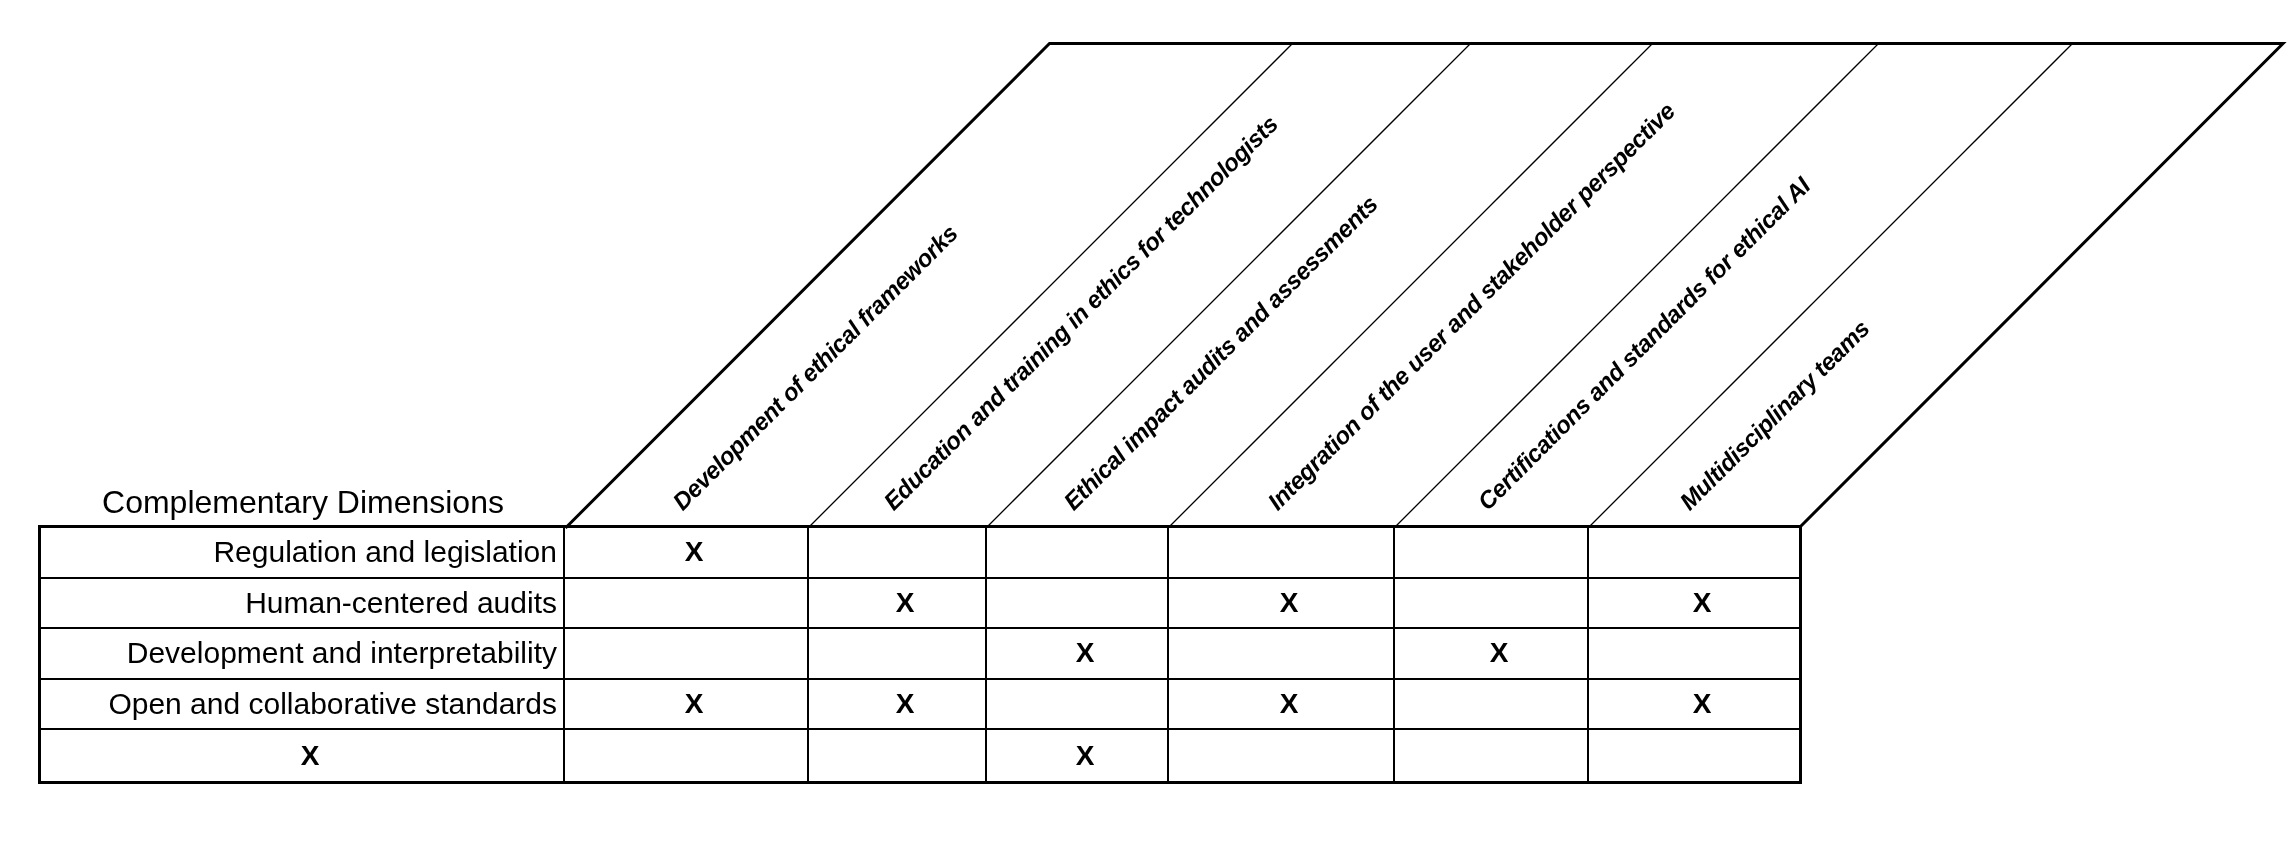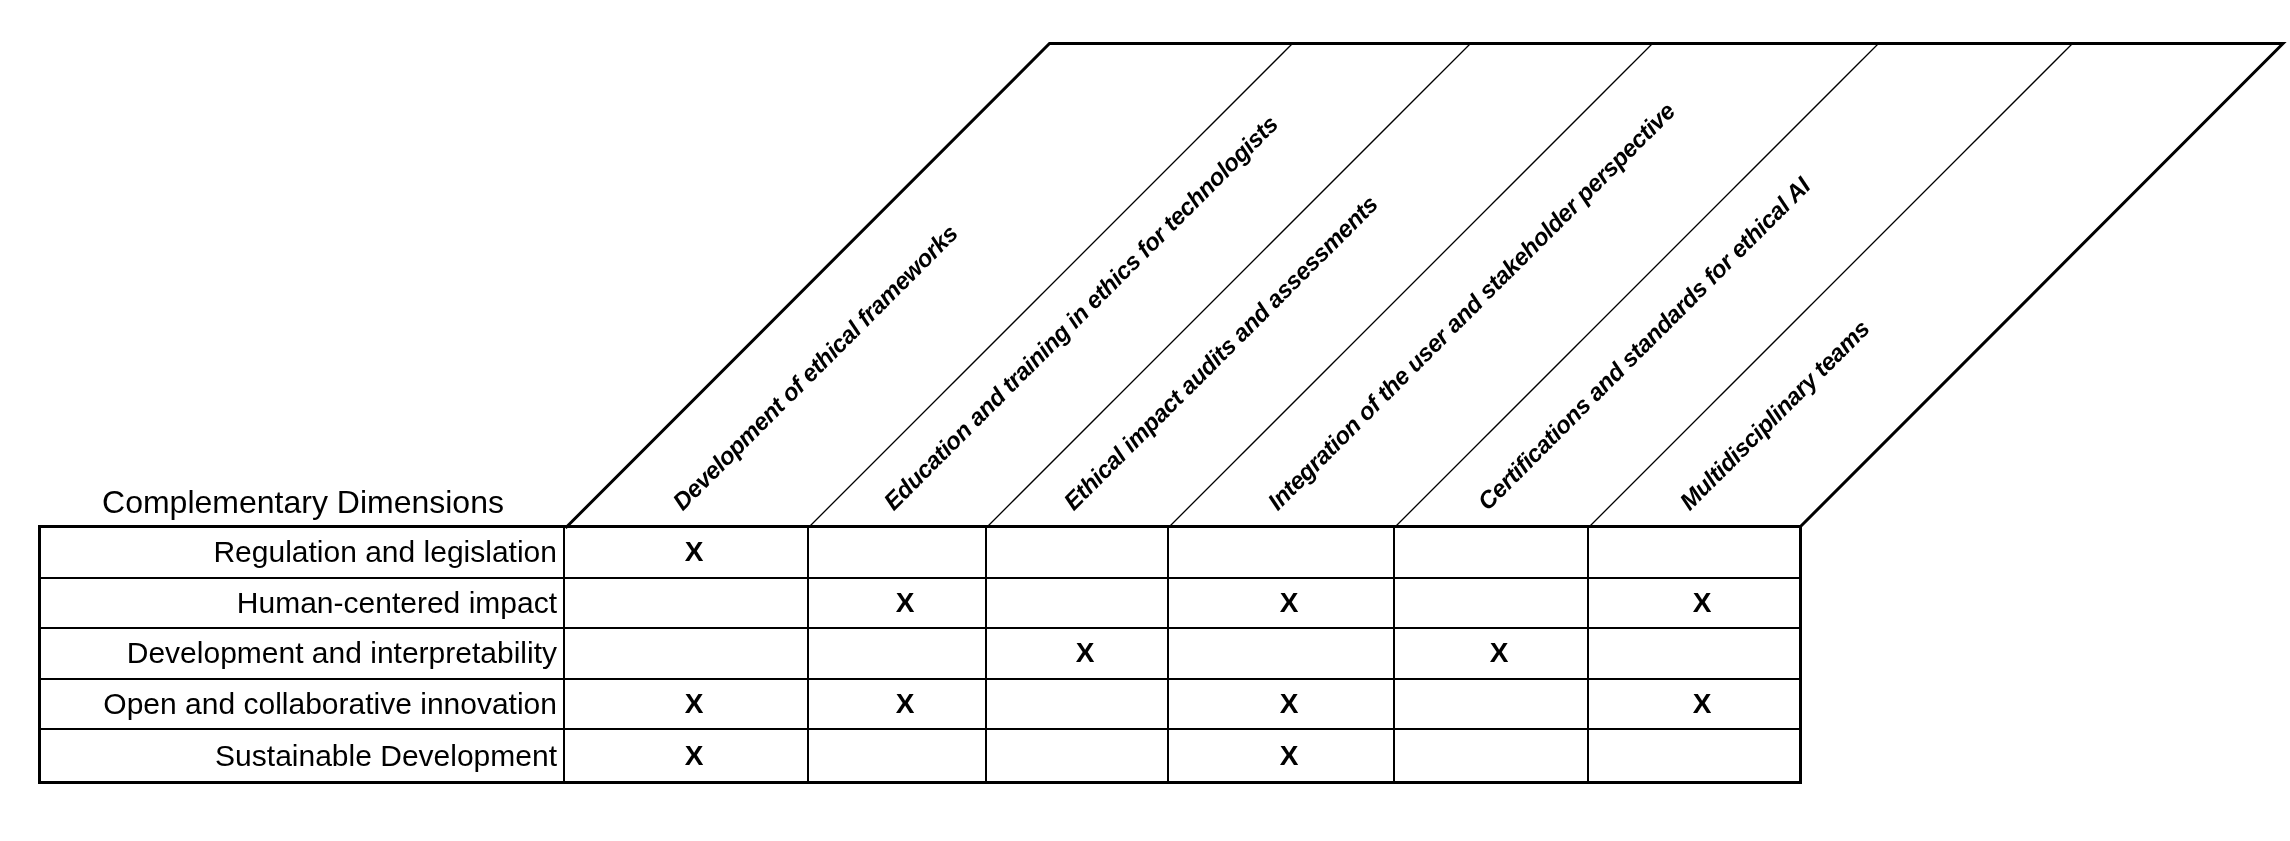--- a/index.html
+++ b/index.html
@@ -60,45 +60,44 @@
   <div class="matrix">
 
     <div class="cell lbl">Regulation and legislation</div>
     <div class="cell dat">X</div>
     <div class="cell dat"></div>
     <div class="cell dat"></div>
     <div class="cell dat"></div>
     <div class="cell dat"></div>
     <div class="cell dat"></div>
 
-    <div class="cell lbl">Human-centered impact</div>
+    <div class="cell lbl">Human-centered audits</div>
     <div class="cell dat"></div>
     <div class="cell dat">X</div>
     <div class="cell dat"></div>
     <div class="cell dat">X</div>
     <div class="cell dat"></div>
     <div class="cell dat">X</div>
 
     <div class="cell lbl">Development and interpretability</div>
     <div class="cell dat"></div>
     <div class="cell dat"></div>
     <div class="cell dat">X</div>
     <div class="cell dat"></div>
     <div class="cell dat">X</div>
     <div class="cell dat"></div>
 
-    <div class="cell lbl">Open and collaborative innovation</div>
+    <div class="cell lbl">Open and collaborative standards</div>
     <div class="cell dat">X</div>
     <div class="cell dat">X</div>
     <div class="cell dat"></div>
     <div class="cell dat">X</div>
     <div class="cell dat"></div>
     <div class="cell dat">X</div>
 
-    <div class="cell lbl">Sustainable Development</div>
     <div class="cell dat">X</div>
     <div class="cell dat"></div>
     <div class="cell dat"></div>
     <div class="cell dat">X</div>
     <div class="cell dat"></div>
     <div class="cell dat"></div>
 
   </div>
 </div>
 

